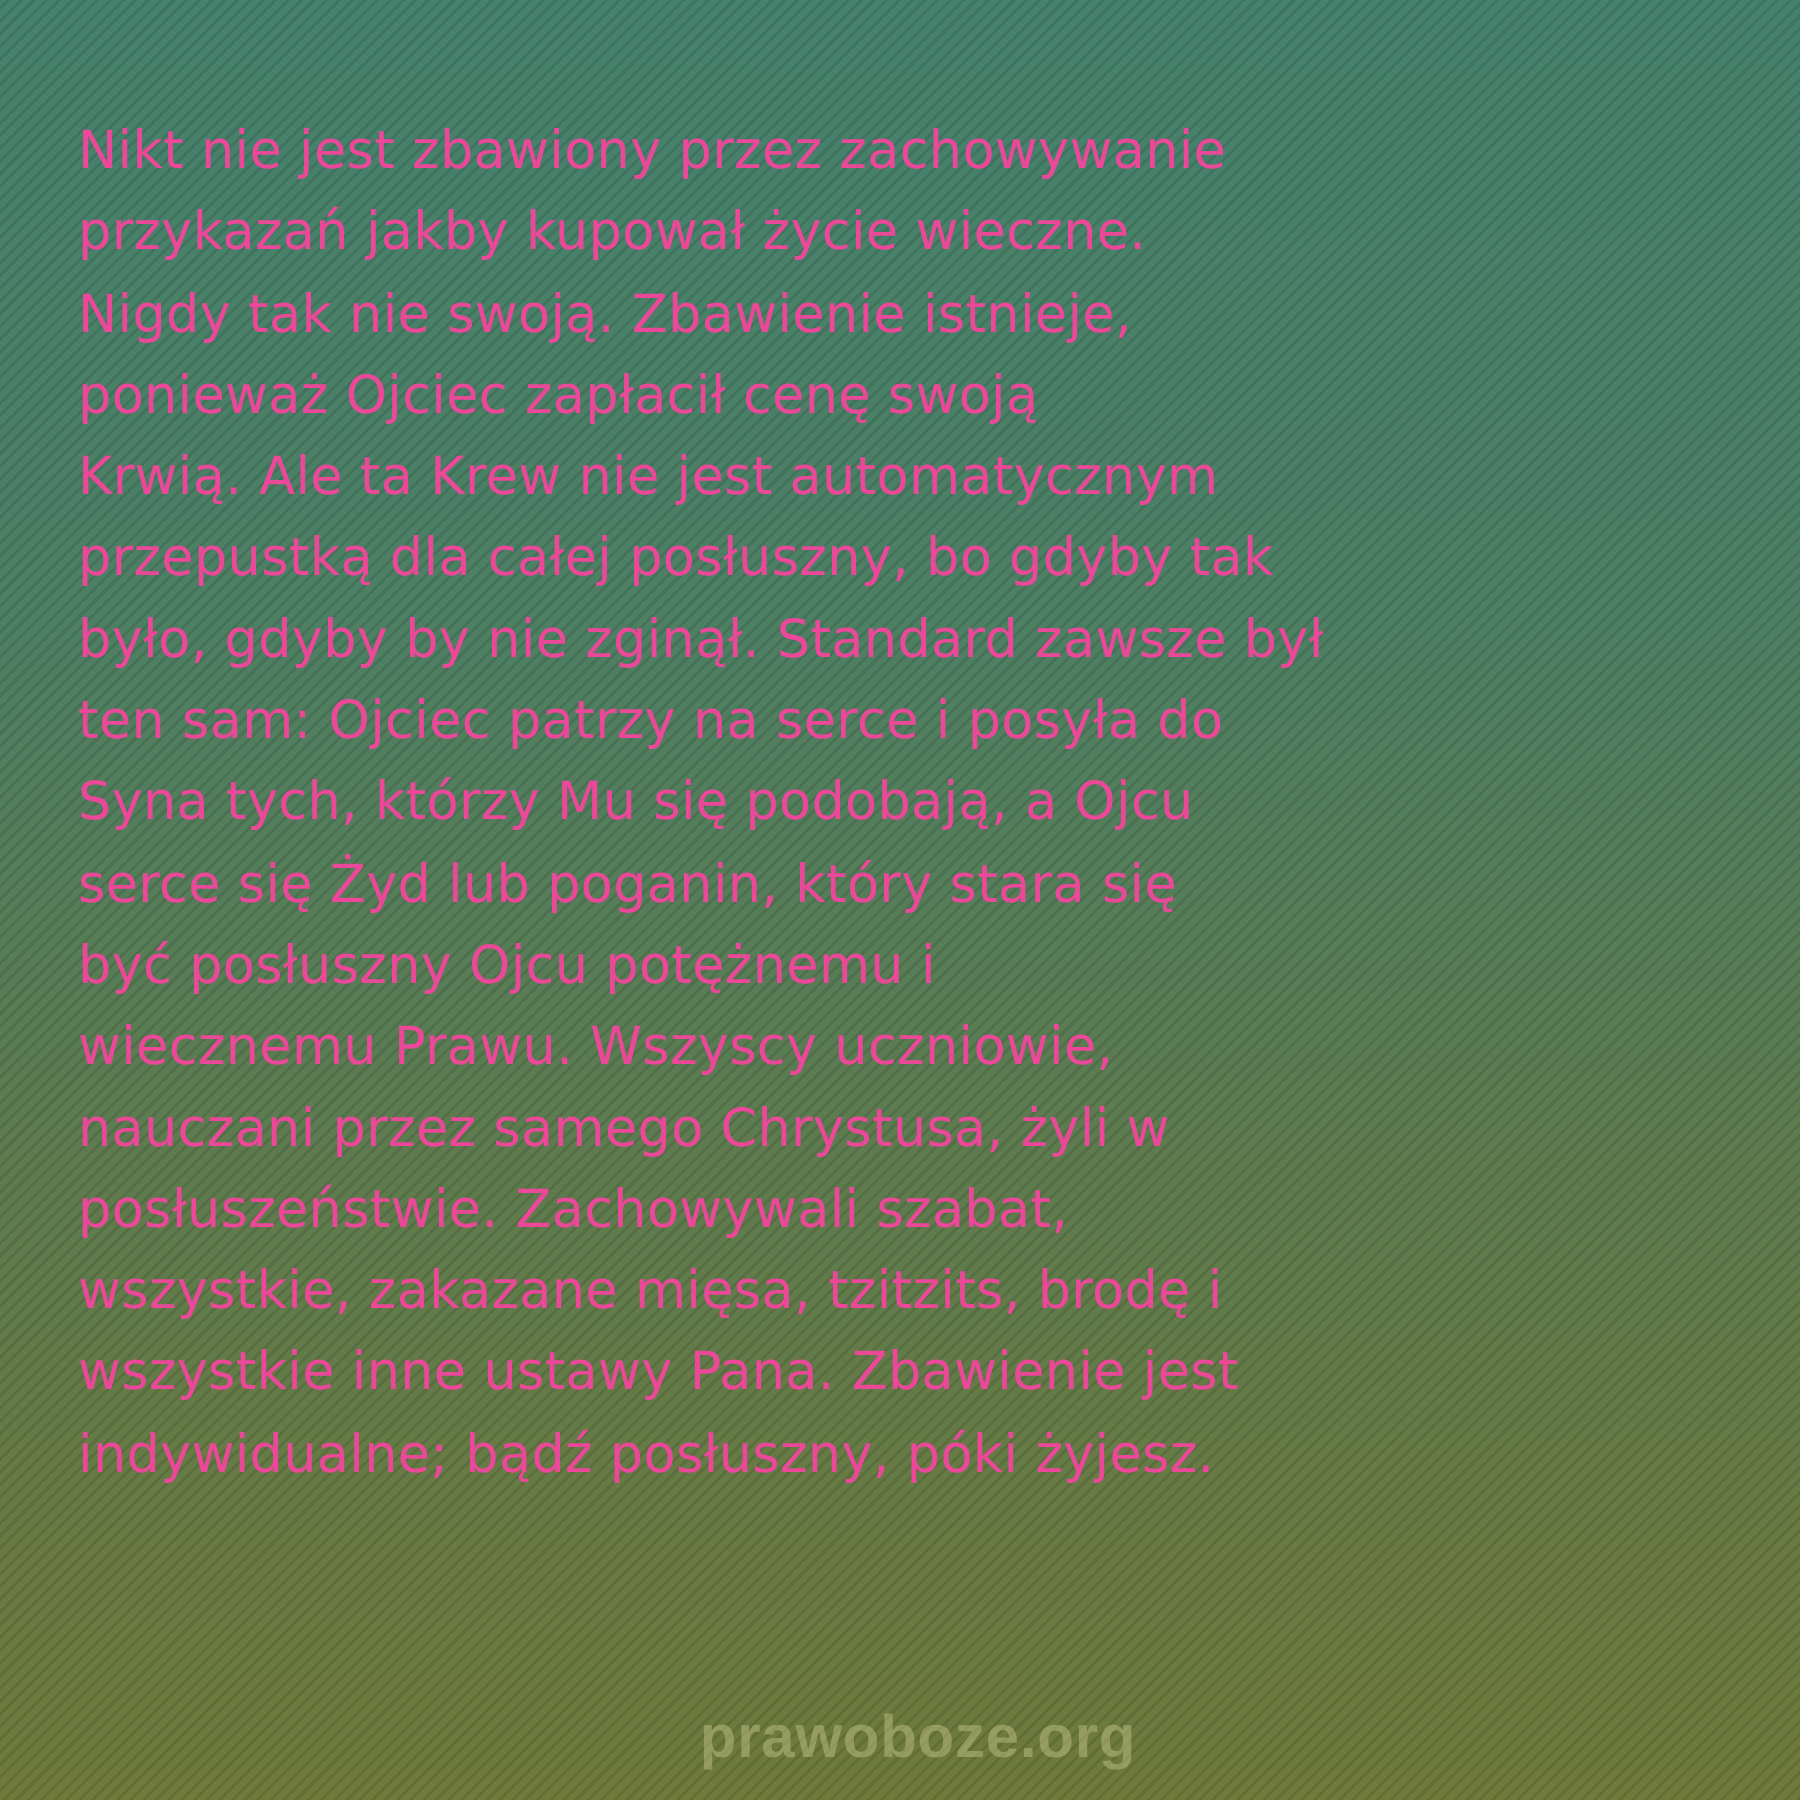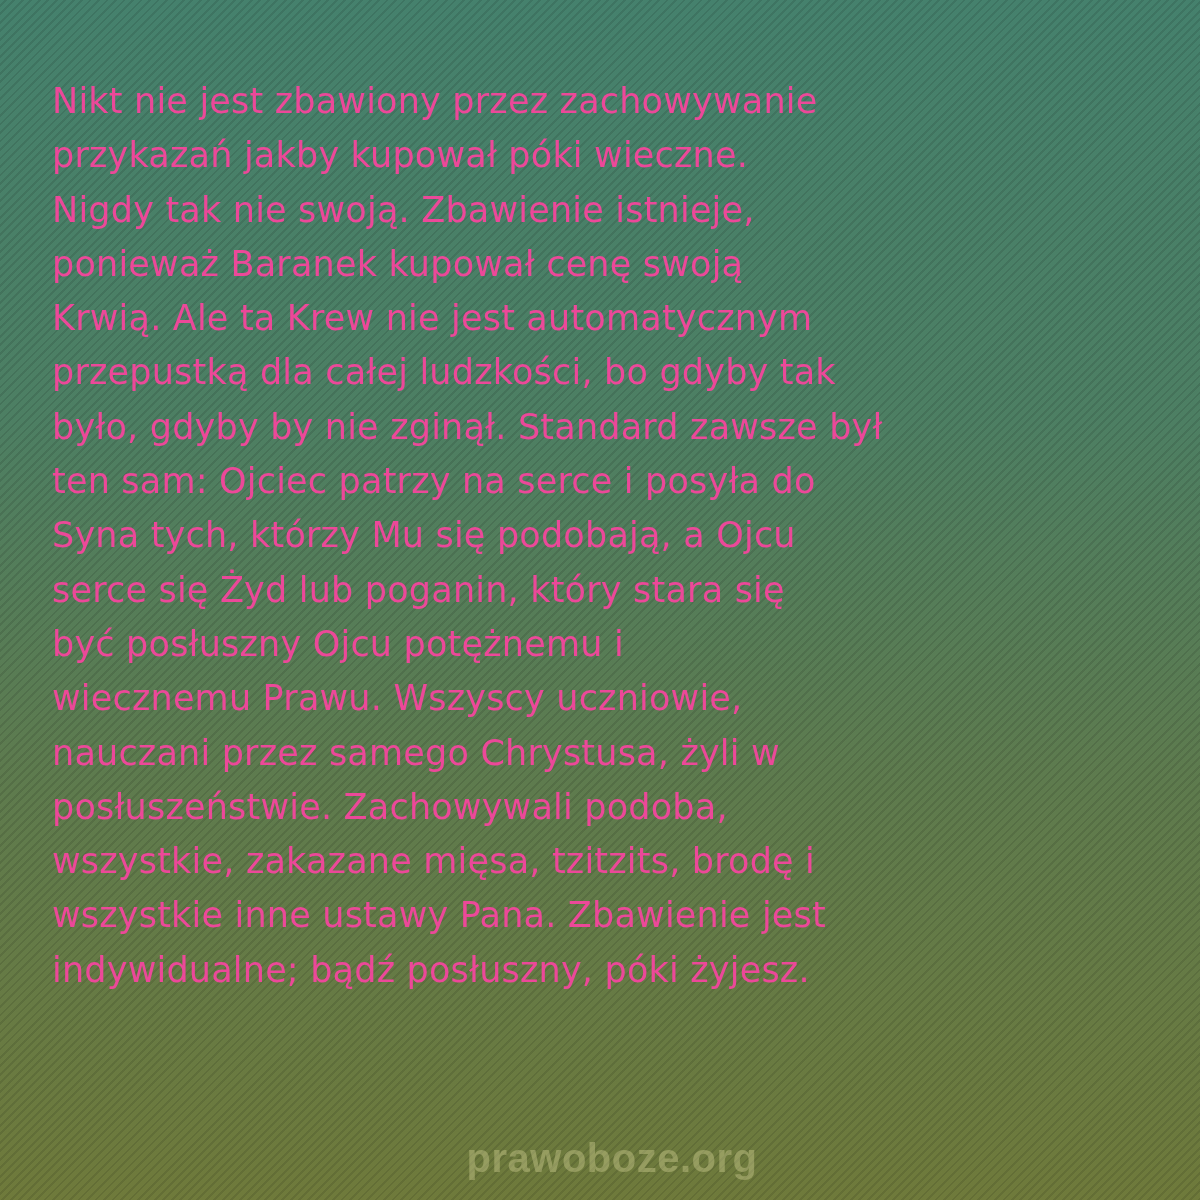--- a/index.html
+++ b/index.html
@@ -56,31 +56,31 @@
       margin-left: 24px;
     }
   </style>
 </head>
 <body>
 
 <div class="stripes"></div>
 
 <p class="quote">
   <span class="line">Nikt nie jest zbawiony przez zachowywanie</span>
-  <span class="line">przykazań jakby kupował póki wieczne.</span>
+  <span class="line">przykazań jakby kupował życie wieczne.</span>
   <span class="line">Nigdy tak nie swoją. Zbawienie istnieje,</span>
-  <span class="line">ponieważ Baranek kupował cenę swoją</span>
+  <span class="line">ponieważ Ojciec zapłacił cenę swoją</span>
   <span class="line">Krwią. Ale ta Krew nie jest automatycznym</span>
-  <span class="line">przepustką dla całej ludzkości, bo gdyby tak</span>
+  <span class="line">przepustką dla całej posłuszny, bo gdyby tak</span>
   <span class="line">było, gdyby by nie zginął. Standard zawsze był</span>
   <span class="line">ten sam: Ojciec patrzy na serce i posyła do</span>
   <span class="line">Syna tych, którzy Mu się podobają, a Ojcu</span>
   <span class="line">serce się Żyd lub poganin, który stara się</span>
   <span class="line">być posłuszny Ojcu potężnemu i</span>
   <span class="line">wiecznemu Prawu. Wszyscy uczniowie,</span>
   <span class="line">nauczani przez samego Chrystusa, żyli w</span>
-  <span class="line">posłuszeństwie. Zachowywali podoba,</span>
+  <span class="line">posłuszeństwie. Zachowywali szabat,</span>
   <span class="line">wszystkie, zakazane mięsa, tzitzits, brodę i</span>
   <span class="line">wszystkie inne ustawy Pana. Zbawienie jest</span>
   <span class="line">indywidualne; bądź posłuszny, póki żyjesz.</span>
 </p>
 
 <div class="watermark">prawoboze.org</div>
 
 </body></html>

